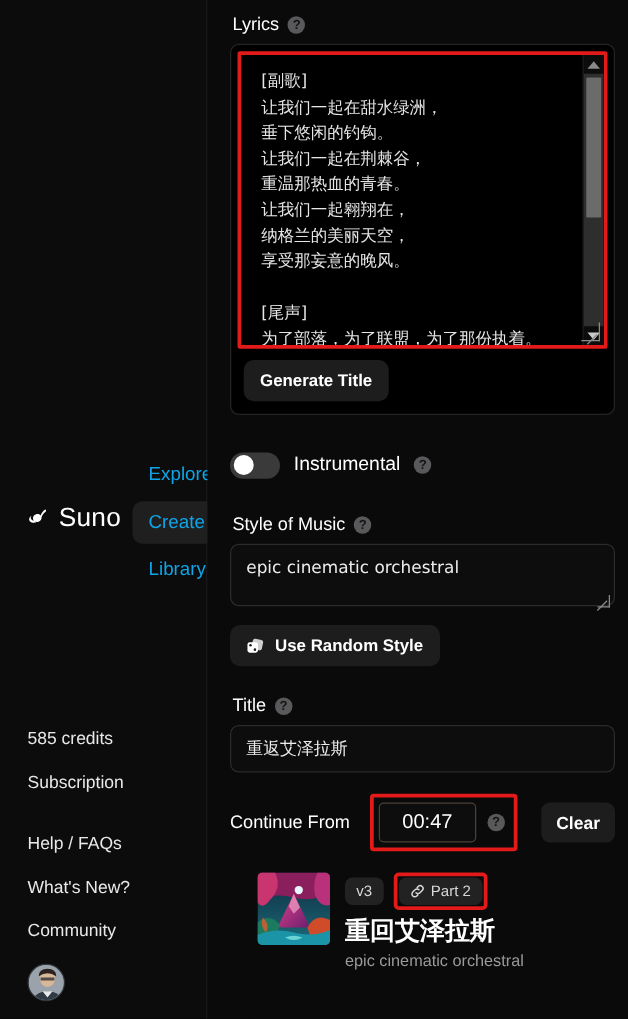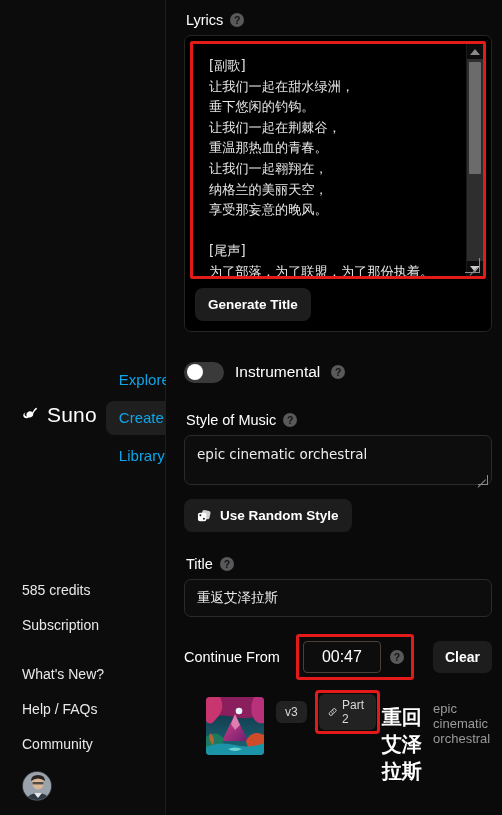--- a/index.html
+++ b/index.html
@@ -137,21 +137,21 @@
     font-family: "Liberation Sans", sans-serif;
   }
   .clear-btn {
     margin-left: auto; background: #1d1d1d; color: #ffffff; border: none;
     border-radius: 7px; font-size: 14px; font-weight: bold; padding: 8px 12px; cursor: pointer;
     font-family: "Liberation Sans", sans-serif;
   }
 
   .song-card { display: flex; gap: 12px; margin-top: 18px; padding-left: 22px; }
   .cover { width: 58px; height: 58px; border-radius: 4px; flex: 0 0 58px; overflow: hidden; display:block; }
-  .song-meta { display: flex; flex-direction: row; gap: 2px; padding-top: 3px; }
+  .song-meta { display: flex; flex-direction: column; gap: 2px; padding-top: 3px; }
   .badge-row { display: flex; align-items: center; gap: 0; height: 24px; }
   .badge {
     background: #222222; color: #d8d8d8; font-size: 12px; border-radius: 6px;
     padding: 4px 9px; display: inline-flex; align-items: center; gap: 5px;
   }
   .part-hl { border: 3px solid #e31a1a; border-radius: 4px; padding: 1px; margin-left: 8px; }
   .song-title { color: #ffffff; font-size: 20px; font-weight: bold; margin-top: 4px; font-family:"DejaVu Sans", sans-serif; }
   .song-style { color: #9a9a9a; font-size: 13px; margin-top: 1px; }
 </style>
 </head>
@@ -172,22 +172,22 @@
     <nav class="nav">
       <div class="nav-item">Explore</div>
       <div class="nav-item active">Create</div>
       <div class="nav-item">Library</div>
     </nav>
 
     <div class="sidebar-foot">
       <div class="foot-link">585 credits</div>
       <div class="foot-link">Subscription</div>
       <div class="foot-gap"></div>
+      <div class="foot-link">Help / FAQs</div>
       <div class="foot-link">What's New?</div>
-      <div class="foot-link">Help / FAQs</div>
       <div class="foot-link">Community</div>
       <div class="avatar">
         <svg viewBox="0 0 30 30" width="30" height="30">
           <rect width="30" height="30" fill="#9aa3ab"></rect>
           <ellipse cx="15" cy="11" rx="6" ry="6.5" fill="#d9b89a"></ellipse>
           <path d="M8 9 q7 -5 14 0 q0 -6 -7 -6 q-7 0 -7 6z" fill="#2b2320"></path>
           <rect x="9.5" y="10" width="11" height="2.4" fill="#23282c" opacity=".75"></rect>
           <path d="M2 30 q3 -9 13 -9 q10 0 13 9z" fill="#2f3a44"></path>
           <path d="M11 21 l4 5 l4 -5 z" fill="#e8e8e8"></path>
         </svg>

